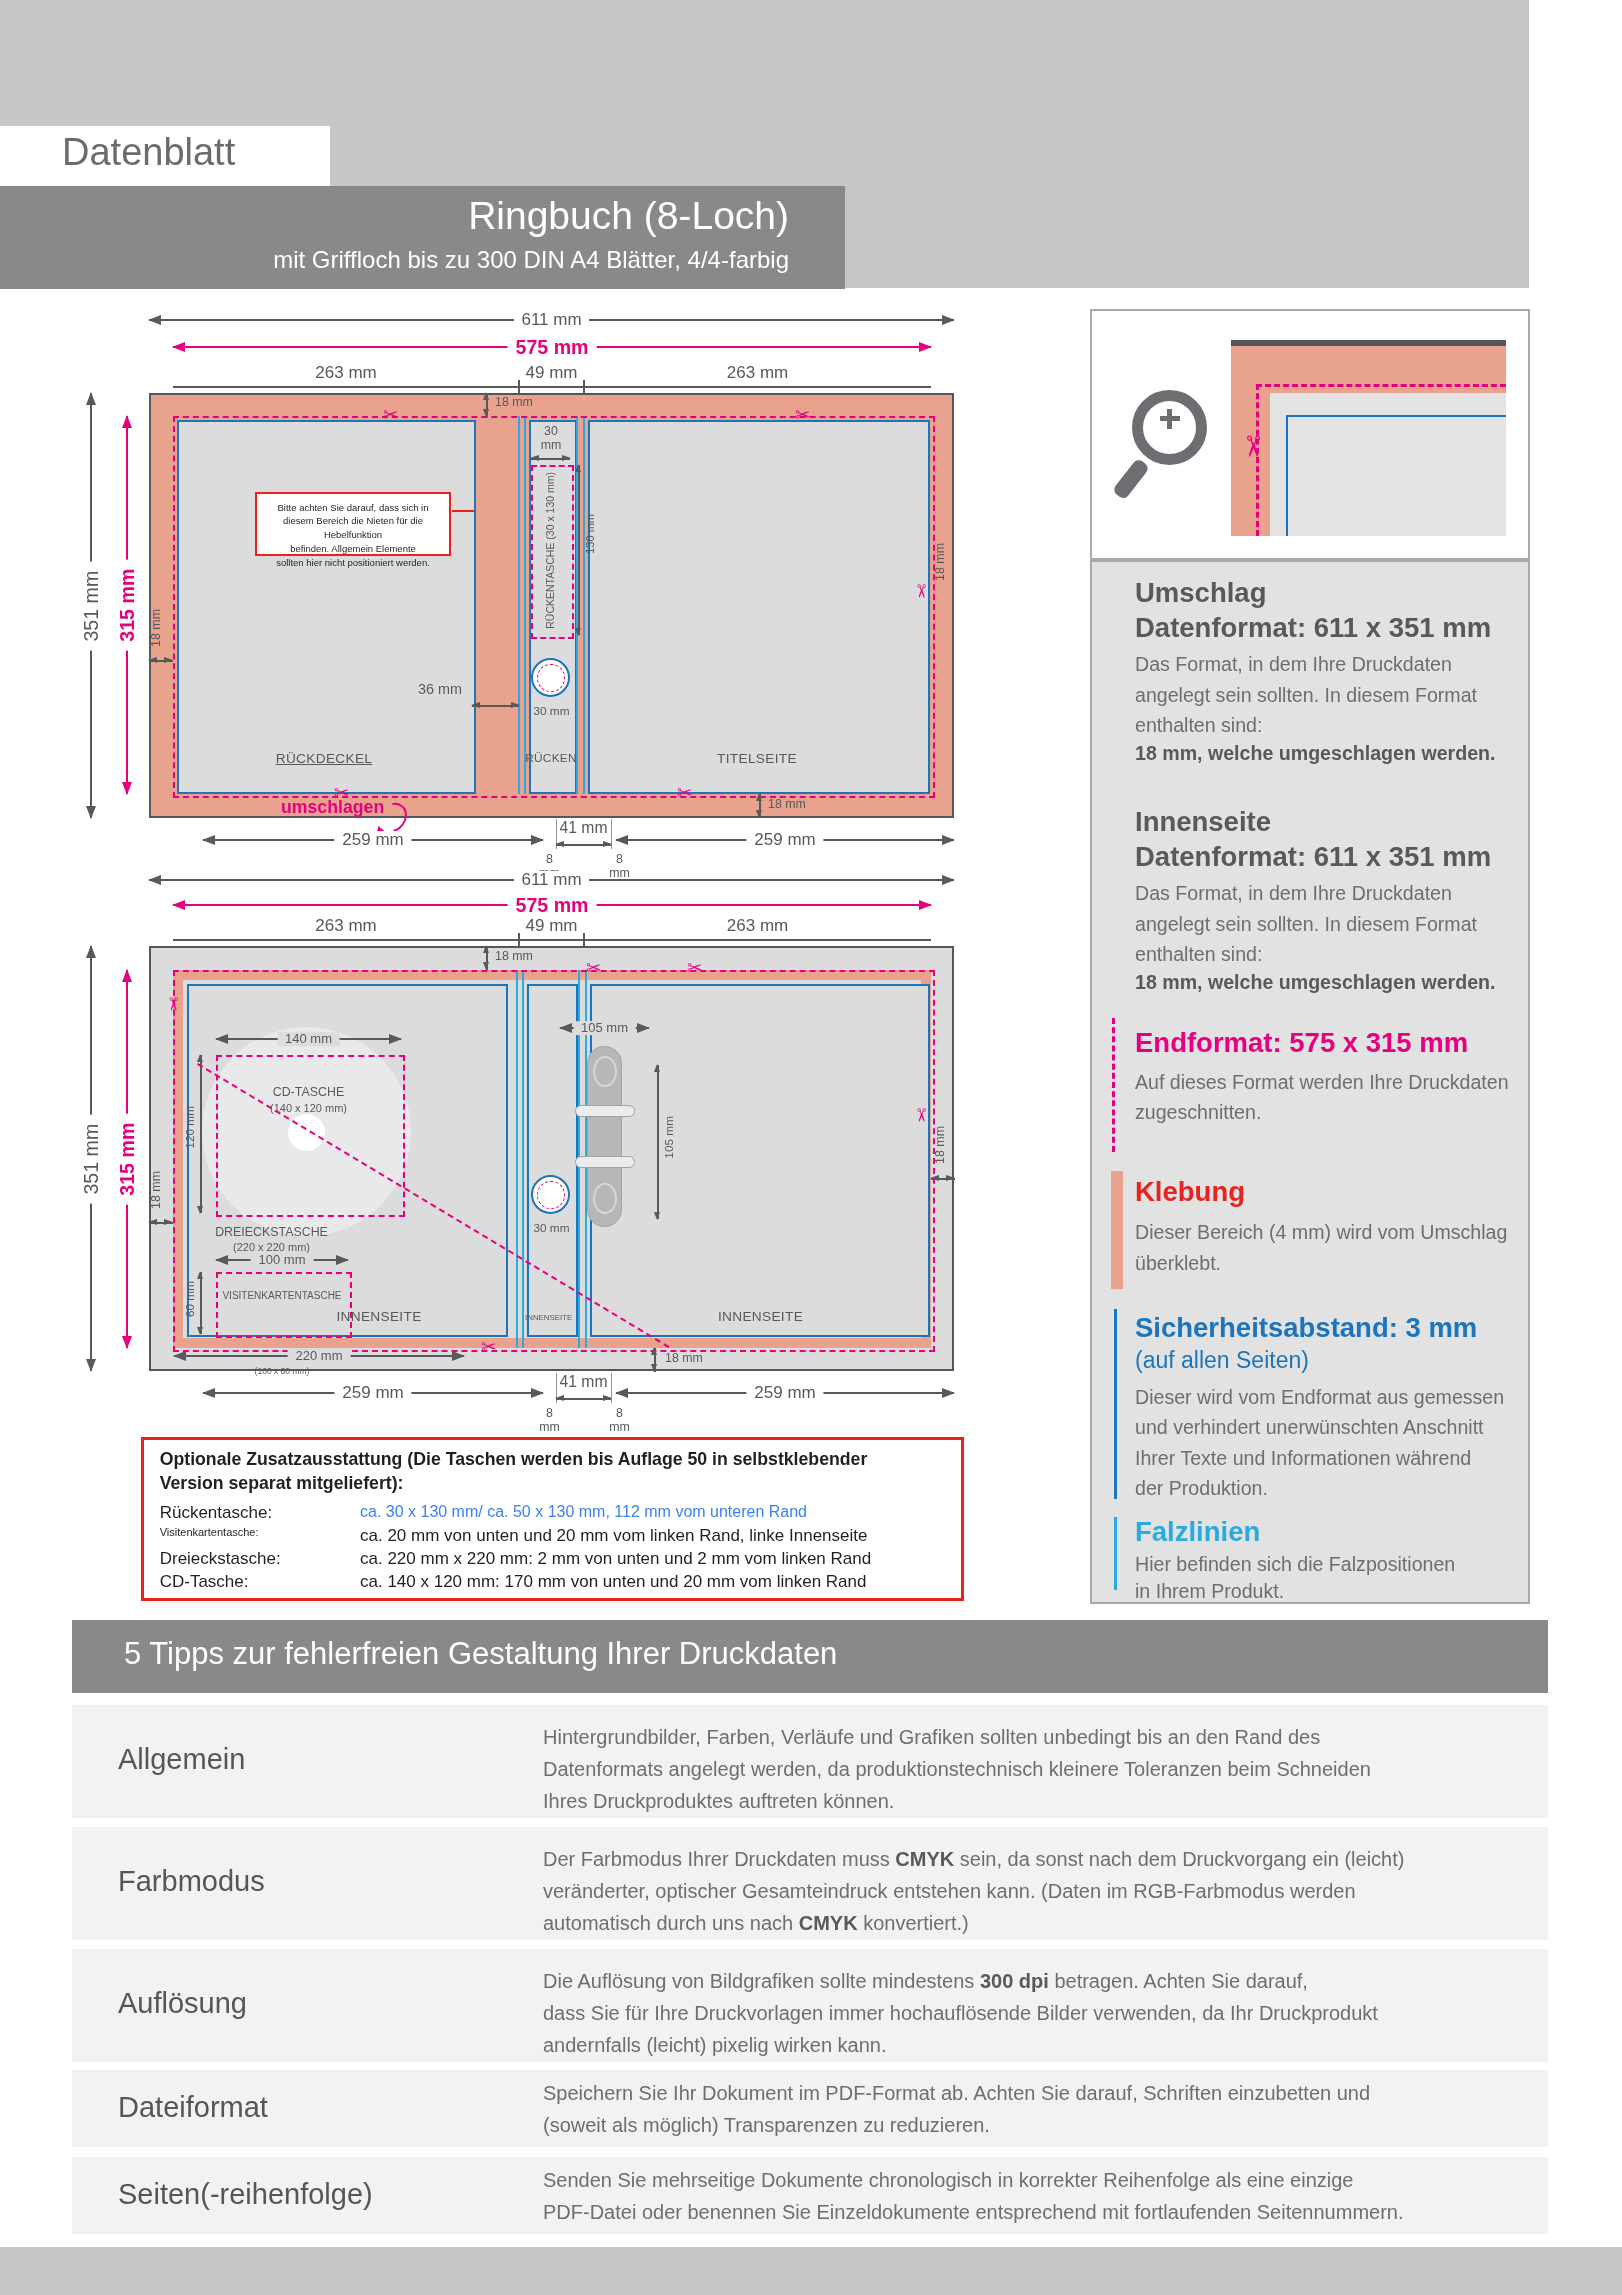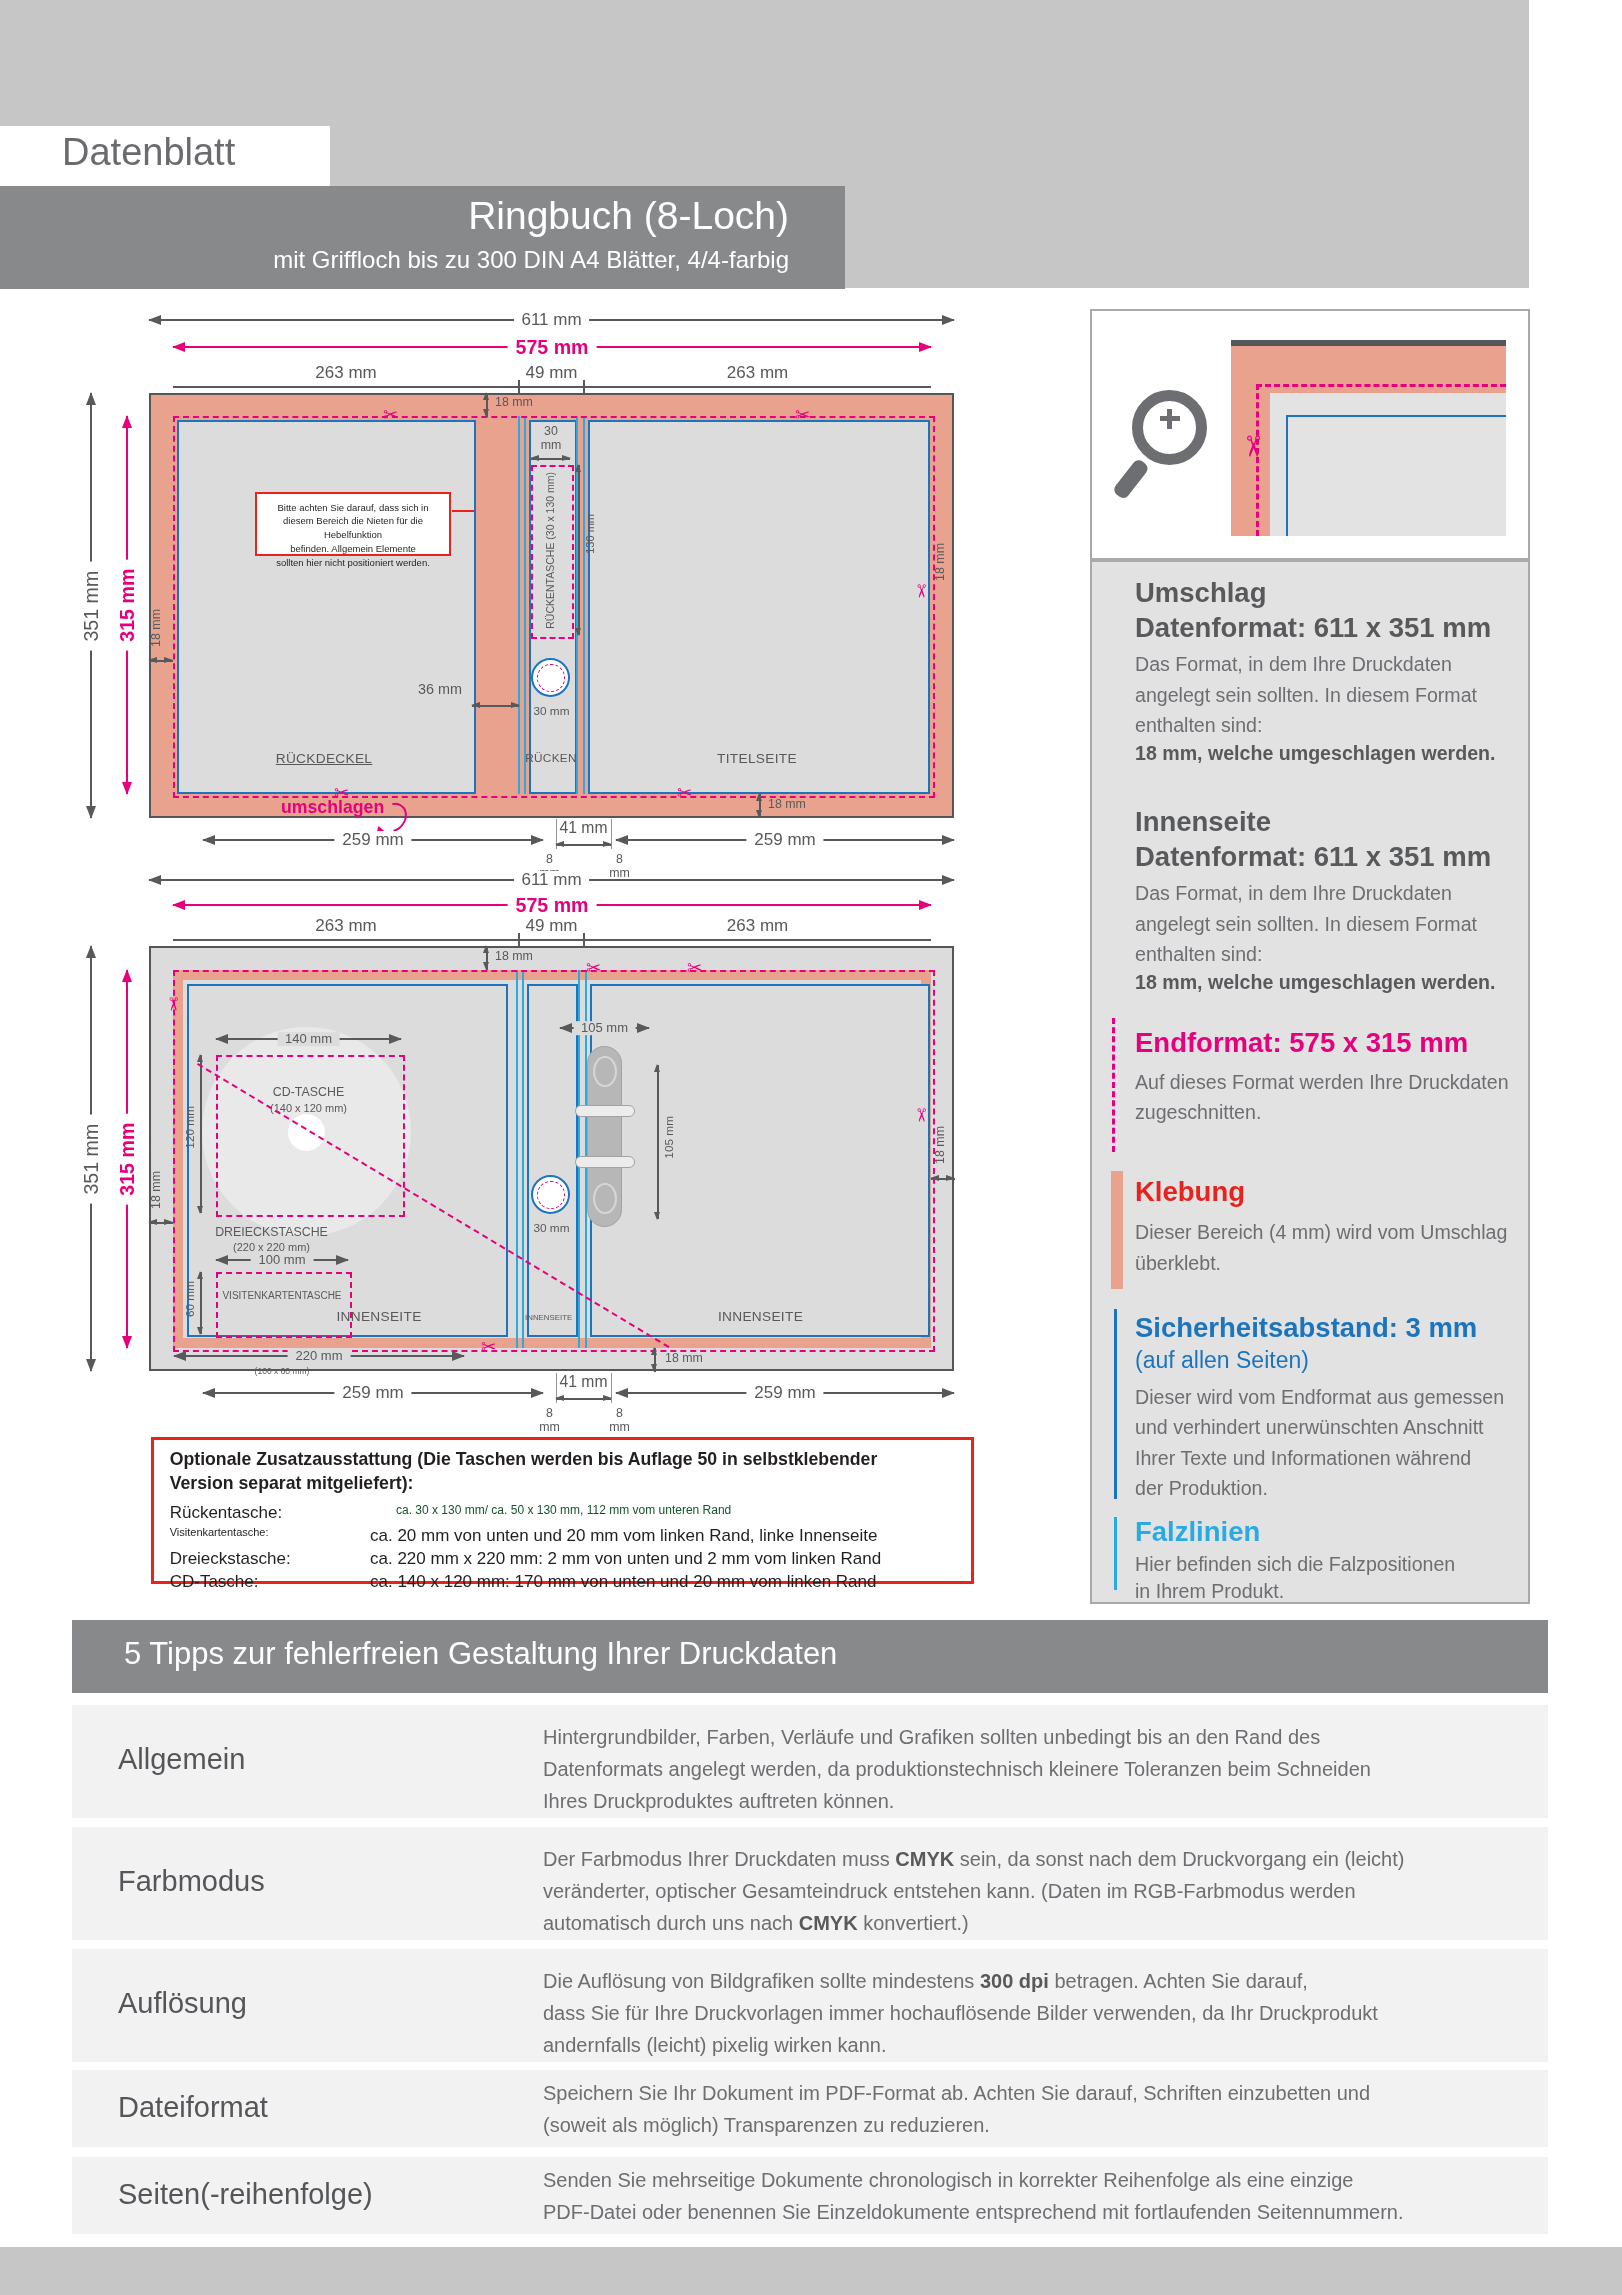--- a/index.html
+++ b/index.html
@@ -260,25 +260,25 @@
       <span class="lab">259 mm</span>
     </div>
   <div class="cl" style="left:554px;top:1373px;width:59px;font-size:15.7px;">41 mm</div>
   <div class="dimh nolab" style="left:556px;top:1398px;width:55px;"></div>
   <div class="dimh" style="left:616px;top:1392px;width:338px;">
       <span class="lab">259 mm</span>
     </div>
   <div class="cl tiny2" style="left:535px;top:1406px;width:29px;">8 mm</div>
   <div class="cl tiny2" style="left:605px;top:1406px;width:29px;">8 mm</div>
 
-  <div class="abs" style="left:151px;top:1437px;width:823px;height:147px;border:3.3px solid #e8231d;box-sizing:border-box;background:#fff;">
+  <div class="abs" style="left:141px;top:1437px;width:823px;height:164px;border:3.3px solid #e8231d;box-sizing:border-box;background:#fff;">
     <div class="abs" style="left:15.7px;top:9.2px;font-size:17.7px;font-weight:bold;color:#231f20;white-space:nowrap;">Optionale Zusatzausstattung (Die Taschen werden bis Auflage 50 in selbstklebender</div>
     <div class="abs" style="left:15.7px;top:33px;font-size:17.7px;font-weight:bold;color:#231f20;">Version separat mitgeliefert):</div>
     <div class="abs" style="left:15.7px;top:63px;font-size:17px;color:#231f20;">Rückentasche:</div>
-    <div class="abs" style="left:216px;top:63px;font-size:12px;color:#14532d;white-space:nowrap;margin-left:26px;">ca. 30 x 130 mm/ ca. 50 x 130 mm, 112 mm vom unteren Rand</div>
+    <div class="abs" style="left:216px;top:63px;font-size:16px;color:#3b82f6;white-space:nowrap;">ca. 30 x 130 mm/ ca. 50 x 130 mm, 112 mm vom unteren Rand</div>
     <div class="abs" style="left:15.7px;top:86px;font-size:11px;color:#231f20;">Visitenkartentasche:</div>
     <div class="abs" style="left:216px;top:86px;font-size:17px;color:#231f20;white-space:nowrap;">ca. 20 mm von unten und 20 mm vom linken Rand, linke Innenseite</div>
     <div class="abs" style="left:15.7px;top:109px;font-size:17px;color:#231f20;">Dreieckstasche:</div>
     <div class="abs" style="left:216px;top:109px;font-size:17px;color:#231f20;white-space:nowrap;">ca. 220 mm x 220 mm: 2 mm von unten und 2 mm vom linken Rand</div>
     <div class="abs" style="left:15.7px;top:132px;font-size:17px;color:#231f20;">CD-Tasche:</div>
     <div class="abs" style="left:216px;top:132px;font-size:17px;color:#231f20;white-space:nowrap;">ca. 140 x 120 mm: 170 mm von unten und 20 mm vom linken Rand</div>
   </div>
 
   <div class="abs noscroll" style="left:1090px;top:309px;width:440px;height:251px;background:#fff;border:2.6px solid #a7a9ac;box-sizing:border-box;">
 

